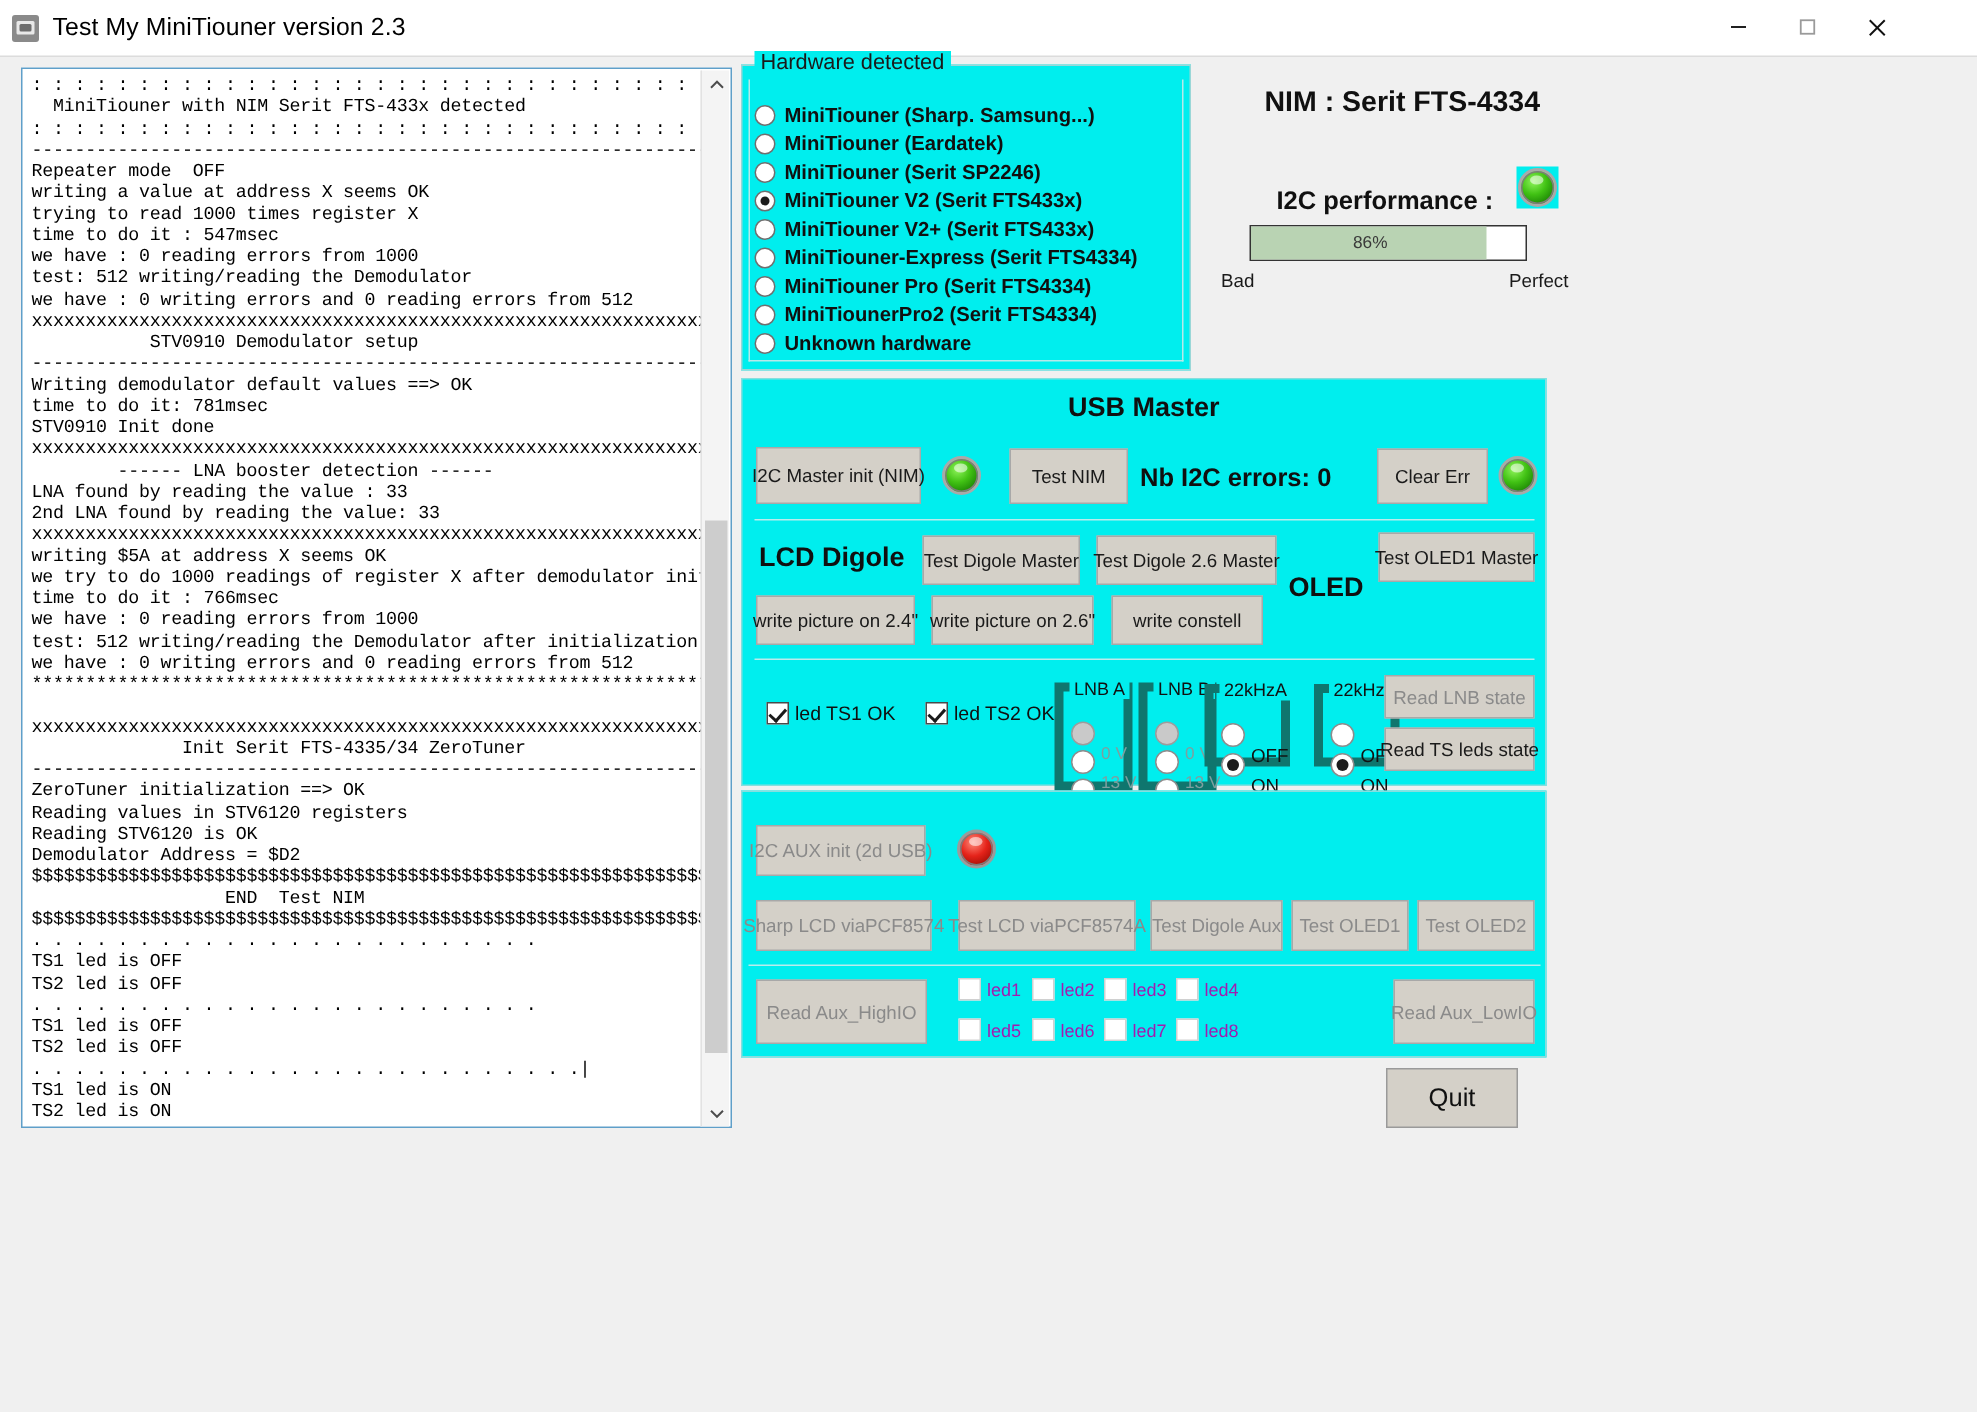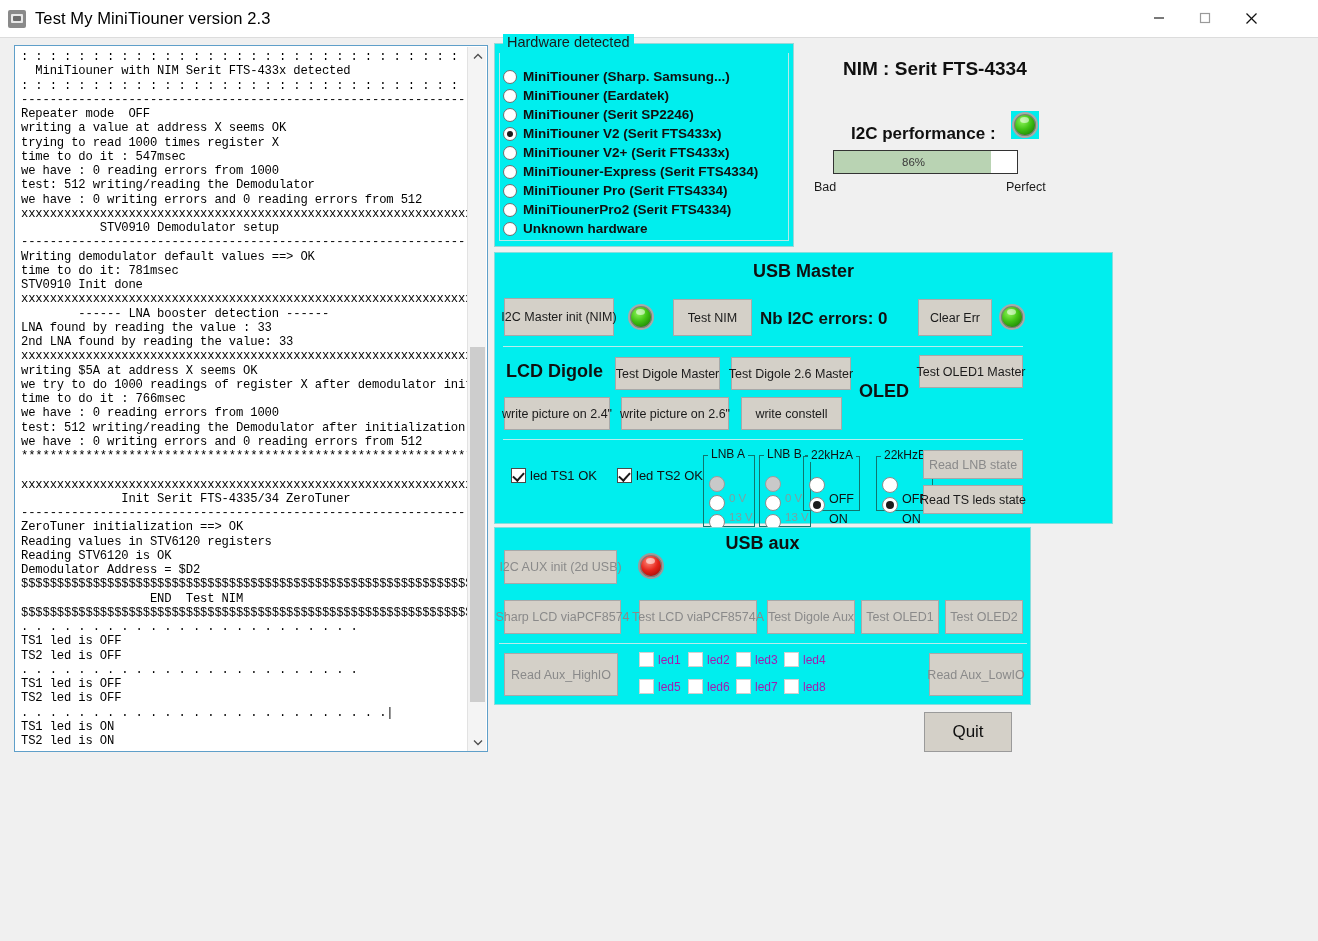--- a/index.html
+++ b/index.html
@@ -258,21 +258,21 @@
     position: absolute;
     left: 26%; top: 14%;
     width: 42%; height: 28%;
     border-radius: 50%;
     background: rgba(255,255,255,0.55);
   }
 
   
   #usb-master {
     left: 494px; top: 252px;
-    width: 619px; height: 272px;
+    width: 537px; height: 272px;
     border: 1px solid #86dede;
   }
   #usb-master-title {
     position: absolute;
     left: 0; right: 0; top: 8px;
     text-align: center;
     font-size: 18px; font-weight: bold; color: #101010;
   }
   #usb-aux {
     left: 494px; top: 527px;
@@ -347,21 +347,21 @@
     width: 5px; height: 9px;
     border: solid #1a1a1a;
     border-width: 0 2px 2px 0;
     transform: rotate(42deg);
   }
   .cbtext { font-size: 13px; color: #101010; }
 
   
   .gbox {
     position: absolute;
-    border: 1px solid #0f766e;
+    border: 6px solid #0f766e;
     box-sizing: border-box;
   }
   .glegend {
     position: absolute;
     top: -9px; left: 4px;
     background: #00eeee;
     padding: 0 3px;
     font-size: 12px;
     color: #111;
     white-space: nowrap;
@@ -642,21 +642,20 @@
       <span class="radio big on"></span>
       <span class="vtxt on">ON</span>
     </div>
   </div>
 
   <div class="btn disabled" style="left:428px; top:197px; width:100px; height:29px;">Read LNB state</div>
   <div class="btn" style="left:428px; top:232px; width:100px; height:29px;">Read TS leds state</div>
 </div>
 
 <div id="usb-aux" class="cyan">
-  <div id="usb-aux-title">USB aux</div>
 
   <div class="btn disabled" style="left:9px; top:22px; width:113px; height:34px;">I2C AUX init (2d USB)</div>
   <span class="led red" style="position:absolute; left:143px; top:25px;"></span>
 
   <div class="btn disabled" style="left:9px; top:72px; width:117px; height:34px;">Sharp LCD viaPCF8574</div>
   <div class="btn disabled" style="left:144px; top:72px; width:118px; height:34px;">Test LCD viaPCF8574A</div>
   <div class="btn disabled" style="left:272px; top:72px; width:88px; height:34px;">Test Digole Aux</div>
   <div class="btn disabled" style="left:366px; top:72px; width:78px; height:34px;">Test OLED1</div>
   <div class="btn disabled" style="left:450px; top:72px; width:78px; height:34px;">Test OLED2</div>
 

